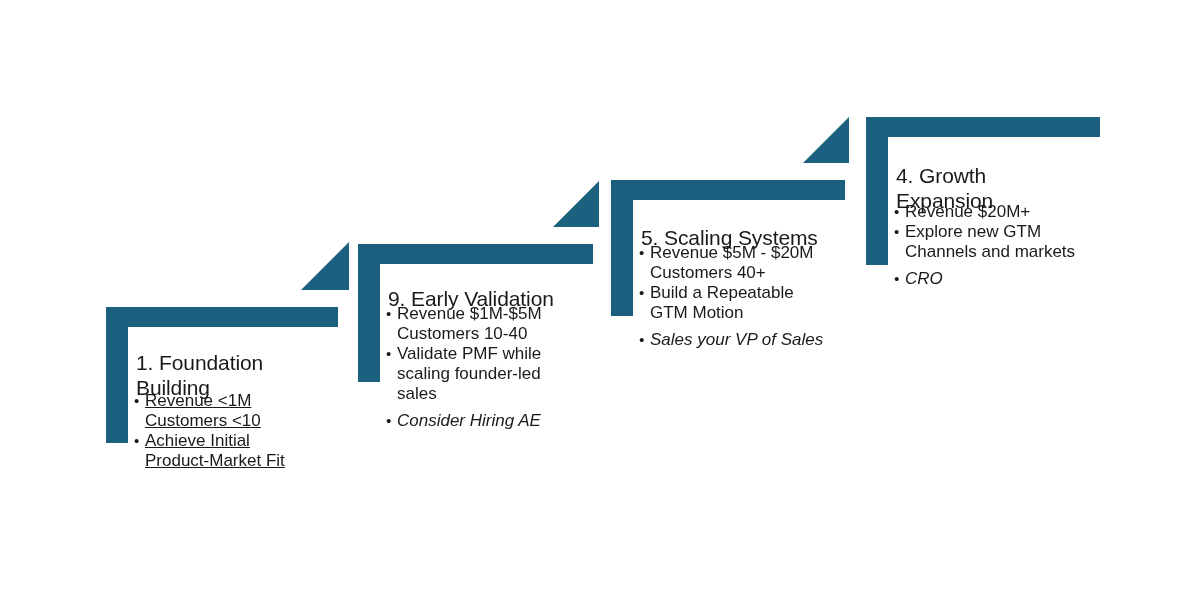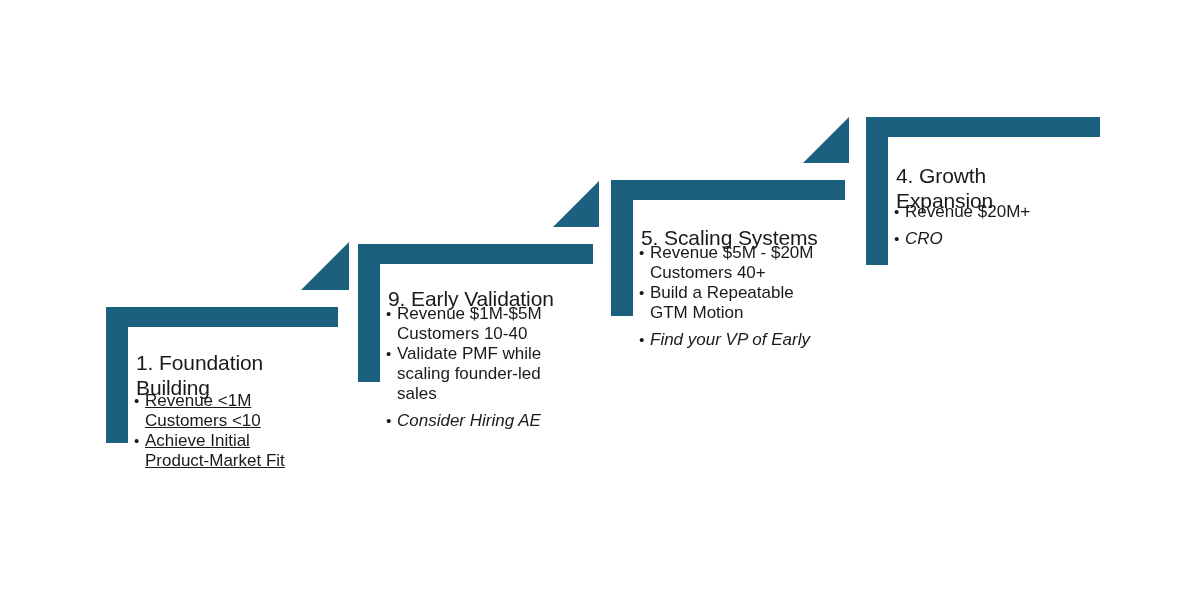--- a/index.html
+++ b/index.html
@@ -120,32 +120,34 @@
 
   <div class="step">
     <div class="bracket-top" style="left:611px; top:180px; width:234px; height:20px;"></div>
     <div class="bracket-left" style="left:611px; top:180px; width:22px; height:136px;"></div>
     <div class="step-title" style="left:641px; top:209px; width:215px;">5. Scaling Systems</div>
     <ul class="bullets" style="left:639px; top:243px; width:210px;">
       <li>Revenue $5M - $20M
 Customers 40+</li>
       <li>Build a Repeatable
 GTM Motion</li>
-      <li class="em">Find your VP of Early</li>
+      <li class="em">Sales your VP of Sales</li>
     </ul>
   </div>
 
   <div class="tri" style="left:803px; top:117px;
               border-left:46px solid transparent;
               border-bottom:46px solid #1b617f;"></div>
 
   <div class="step">
     <div class="bracket-top" style="left:866px; top:117px; width:234px; height:20px;"></div>
     <div class="bracket-left" style="left:866px; top:117px; width:22px; height:148px;"></div>
     <div class="step-title" style="left:896px; top:147px; width:200px;">4. Growth
 Expansion</div>
     <ul class="bullets" style="left:894px; top:202px; width:210px;">
       <li>Revenue $20M+</li>
+      <li>Explore new GTM
+Channels and markets</li>
       <li class="em">CRO</li>
     </ul>
   </div>
 
 </div>
 
 </body></html>

